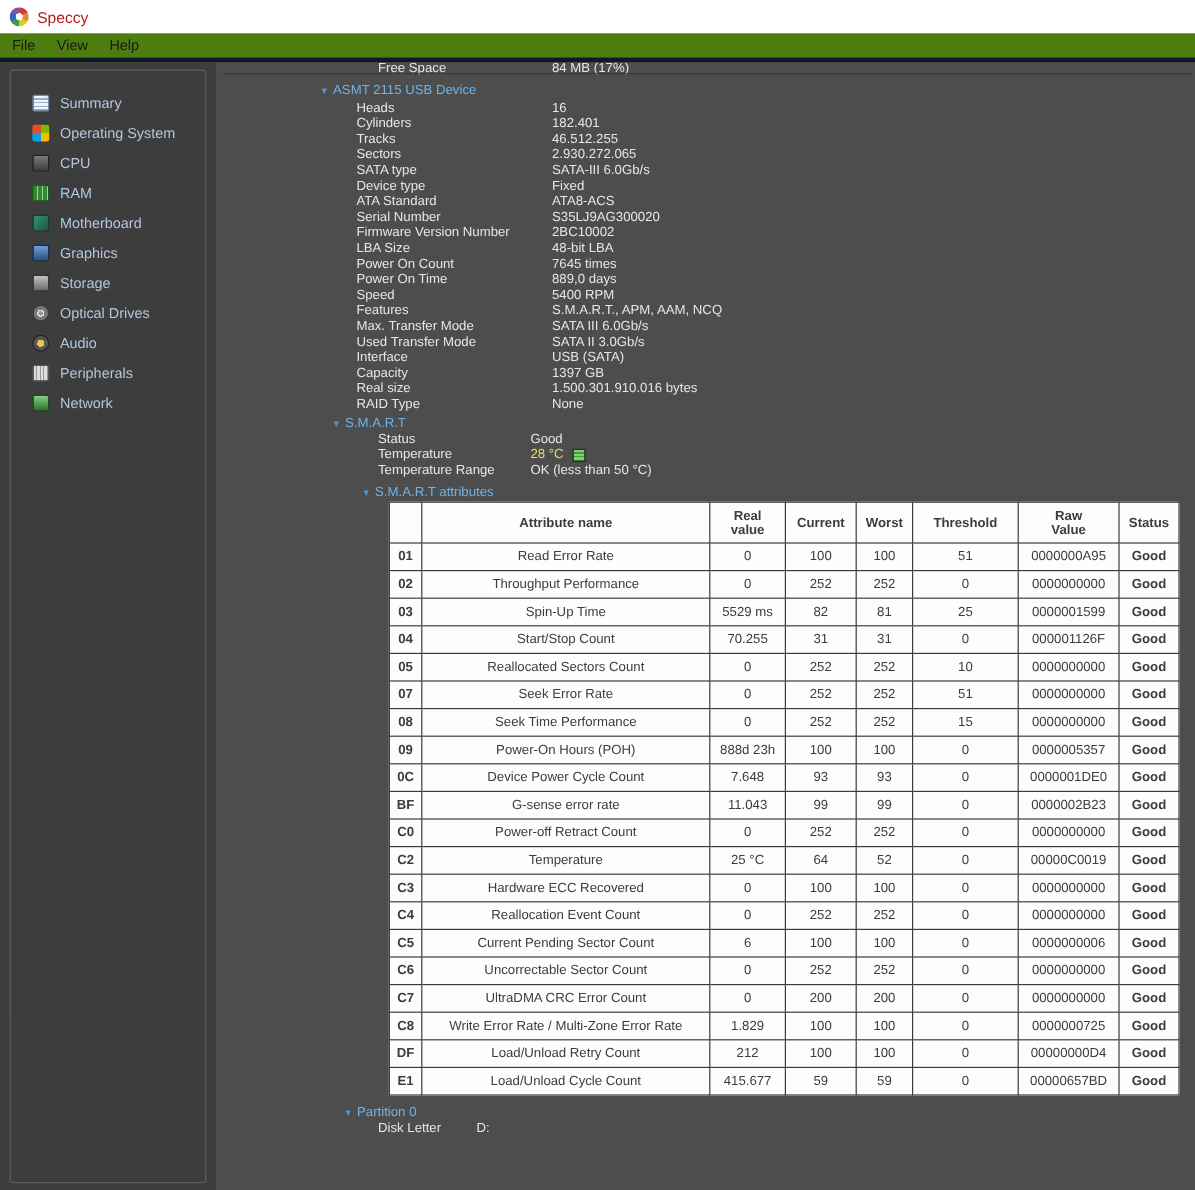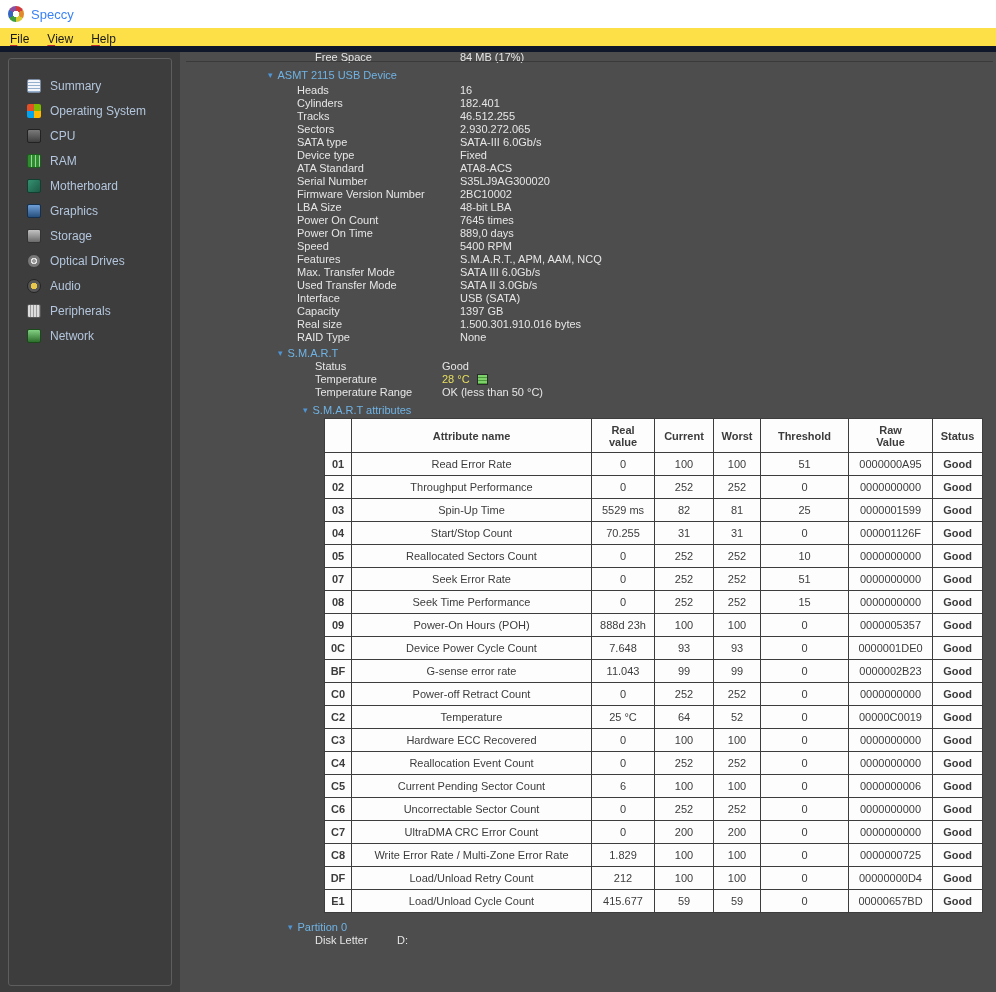--- a/index.html
+++ b/index.html
@@ -13,25 +13,25 @@
   .titlebar {
     height: 28px; background: #ffffff;
     display: flex; align-items: center; padding-left: 8px;
   }
   .app-icon {
     width: 16px; height: 16px; border-radius: 50%; display: inline-block;
     background:
       radial-gradient(circle at 50% 50%, #ffffff 0 3px, transparent 3px),
       conic-gradient(#d23b3b 0 60deg, #e08a2a 0 120deg, #d8cc34 0 180deg, #3f9c3f 0 240deg, #3565c0 0 300deg, #8a4f9e 0 360deg);
   }
-  .app-title { color: #3b82f6; font-size: 13px; margin-left: 7px; }
+  .app-title { color: #b91c1c; font-size: 13px; margin-left: 7px; }
   
   .menubar {
-    height: 24px; background: #fde047; display: flex; align-items: flex-end;
-    padding-left: 1px; border-bottom: 6px solid #0f172a;
+    height: 24px; background: #4d7c0f; display: flex; align-items: center;
+    padding-left: 1px; border-bottom: 4px solid #0f172a;
   }
   .menu-item { font-size: 12px; color: #1a1a1a; padding: 0 9px; cursor: default; }
   .accel { text-decoration: underline; text-decoration-color: #c03030; text-underline-offset: 2px; }
   
   .main { display: flex; height: 940px; }
   .sidebar { width: 180px; background: #3d3d3d; padding: 6px 0 6px 8px; flex: none; }
   .sidebar-panel {
     width: 164px; height: 100%; border: 1px solid #5e5e5e; border-radius: 3px;
     padding-top: 14px; background: #3d3d3d;
   }

